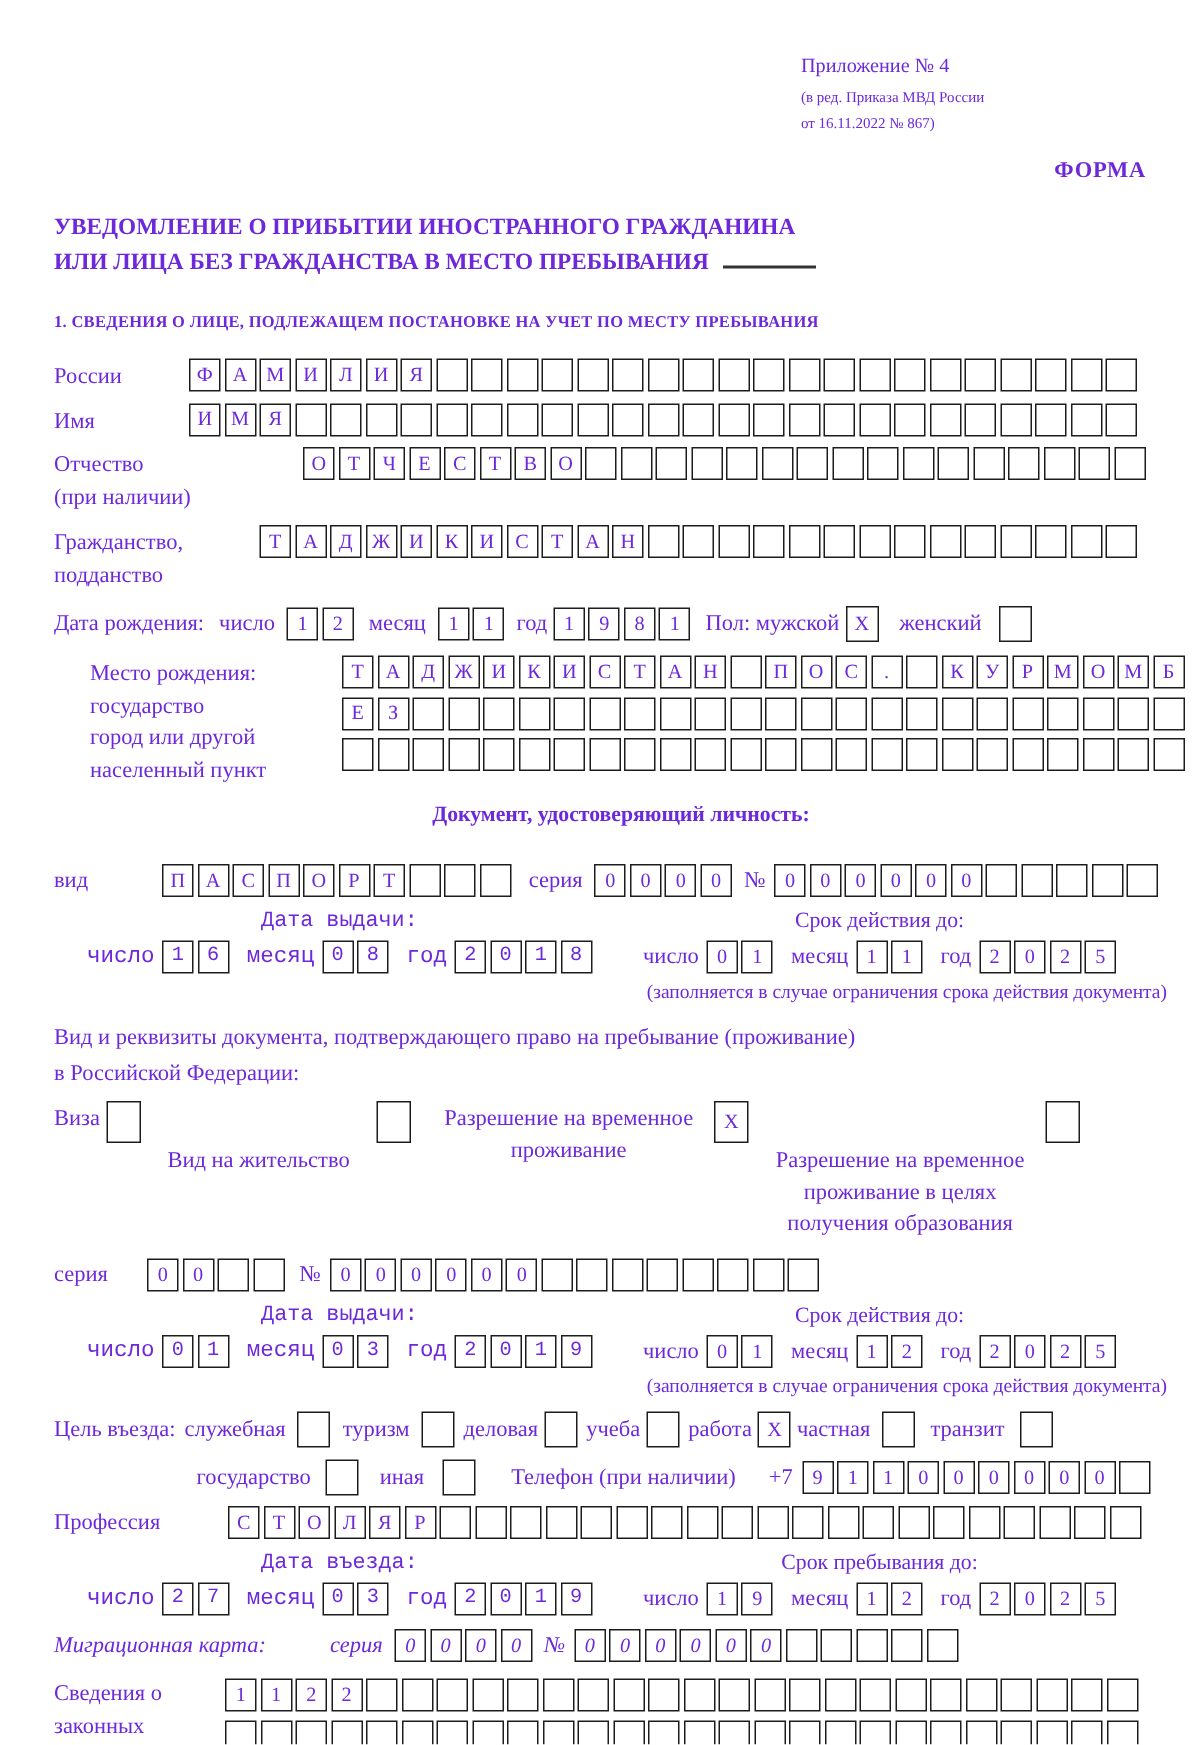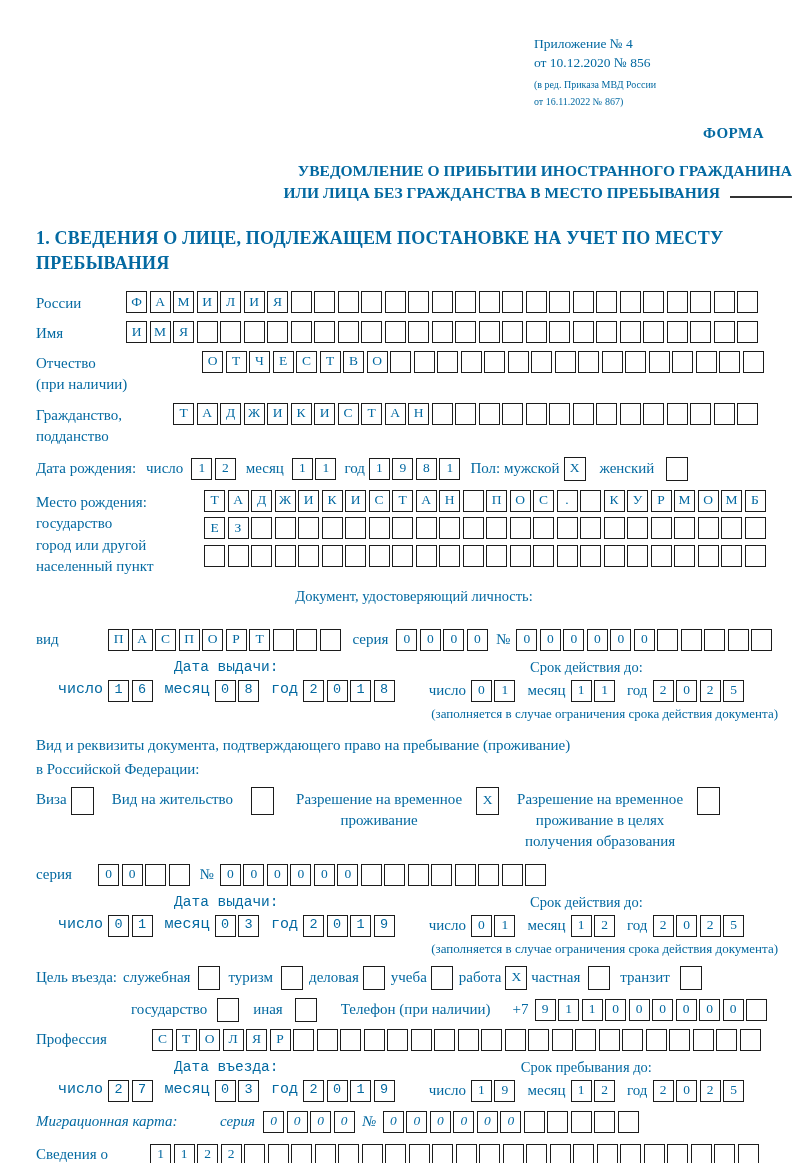--- a/index.html
+++ b/index.html
@@ -1,52 +1,52 @@
 <!DOCTYPE html>
 <html><head>
 <meta charset="utf-8">
 <style>
   html,body { margin:0; padding:0; background:#ffffff; }
   .page {
     width:800px; height:1163px; box-sizing:border-box;
     padding:34px 8px 0 36px;
     font-family:"Liberation Serif","DejaVu Serif",serif;
-    color:#0369a1; font-size:15px; line-height:1.38;
+    color:#6d28d9; font-size:15px; line-height:1.38;
     position:relative; overflow:hidden; background:#fff;
   }
   
   .hdr-block { width:230px; margin-left:auto; margin-right:28px; }
   .hdr-line { font-size:13.5px; line-height:19px; }
   .hdr-amend { font-size:10px; line-height:17px; }
   .hdr-amend.first { margin-top:4px; }
   .forma { text-align:right; font-weight:bold; font-size:15px; margin-top:13px; letter-spacing:.5px; }
   
-  .title { text-align:right; font-weight:bold; font-size:15.5px; margin-top:16px; line-height:22px; }
+  .title { text-align:left; font-weight:bold; font-size:15.5px; margin-top:16px; line-height:22px; }
   .blank-line { display:inline-block; width:62px; border-bottom:2px solid #333; height:14px; margin-left:10px; }
-  .sec-heading { font-weight:bold; font-size:18px; margin-top:22px; letter-spacing:.2px; }
+  .sec-heading { font-weight:bold; font-size:11px; margin-top:22px; letter-spacing:.2px; }
   
   .cells { display:inline-flex; gap:2.5px; vertical-align:middle; flex:none; }
   .cell {
     width:19px; height:20px; border:1.6px solid #1c1c1c; flex:none;
     display:inline-flex; align-items:center; justify-content:center;
     font-size:13.5px; background:#fff;
   }
   .cbx .cell { width:20px; height:22px; }
   .cbx-big .cell { width:21px; height:26px; }
   .frow { display:flex; align-items:flex-start; margin-top:7px; }
   .flabel { flex:none; padding-top:2px; }
   .w90 { width:90px; } .w166 { width:166px; } .w137 { width:137px; }
-  .w168 { width:168px; } .w72 { width:72px; } .w116 { width:116px; }
+  .w168 { width:168px;margin-left:24px; } .w72 { width:72px; } .w116 { width:116px; }
   .lbl-lines div { line-height:21.5px; }
   .cellcol { display:flex; flex-direction:column; gap:5.5px; }
   .ml4{margin-left:4px;} .ml6{margin-left:6px;} .ml8{margin-left:8px;}
   .ml10{margin-left:10px;} .ml12{margin-left:12px;} .ml14{margin-left:14px;}
-  .ml18{margin-left:18px;} .ml22{margin-left:22px;} .ml24{margin-left:24px;}
+  .ml18{margin-left:18px;margin-top:28px;} .ml22{margin-left:22px;} .ml24{margin-left:24px;}
   
-  .doc-heading { text-align:center; font-weight:normal; margin-top:8px; font-size:14.5px; }
+  .doc-heading { text-align:center; font-weight:bold; margin-top:8px; font-size:14.5px; }
   
   .dates-row { display:flex; margin-top:6px; }
   .dgroup { display:flex; flex-direction:column; }
   .dg-left { margin-left:22px;font-family:Liberation Mono, monospace; }
   .dg-right { margin-left:auto; margin-right:48px; }
   .dtitle { text-align:center; font-size:14.5px; line-height:20px; }
   .dfields { display:flex; align-items:center; margin-top:3px; }
   .dlbl { margin-right:5px; }
   .dlbl2 { margin-left:12px; margin-right:5px; }
   .dnote { text-align:right; margin-right:14px; font-size:13px; margin-top:3px; }
@@ -60,21 +60,20 @@
   .purpose-row { display:flex; align-items:center; margin-top:8px; }
   .opt { display:flex; align-items:center; }
 </style>
 </head>
 <body>
 
 <div class="page">
 
   <div class="hdr-block">
     <div class="hdr-line">Приложение № 4</div>
-    <div class="hdr-line">от 10.12.2020 № 856</div>
     <div class="hdr-amend first">(в ред. Приказа МВД России</div>
     <div class="hdr-amend">от 16.11.2022 № 867)</div>
     <div class="forma">ФОРМА</div>
   </div>
 
   <div class="title">
     <div>УВЕДОМЛЕНИЕ О ПРИБЫТИИ ИНОСТРАННОГО ГРАЖДАНИНА</div>
     <div><span>ИЛИ ЛИЦА БЕЗ ГРАЖДАНСТВА В МЕСТО ПРЕБЫВАНИЯ</span><span class="blank-line"></span></div>
   </div>
 

